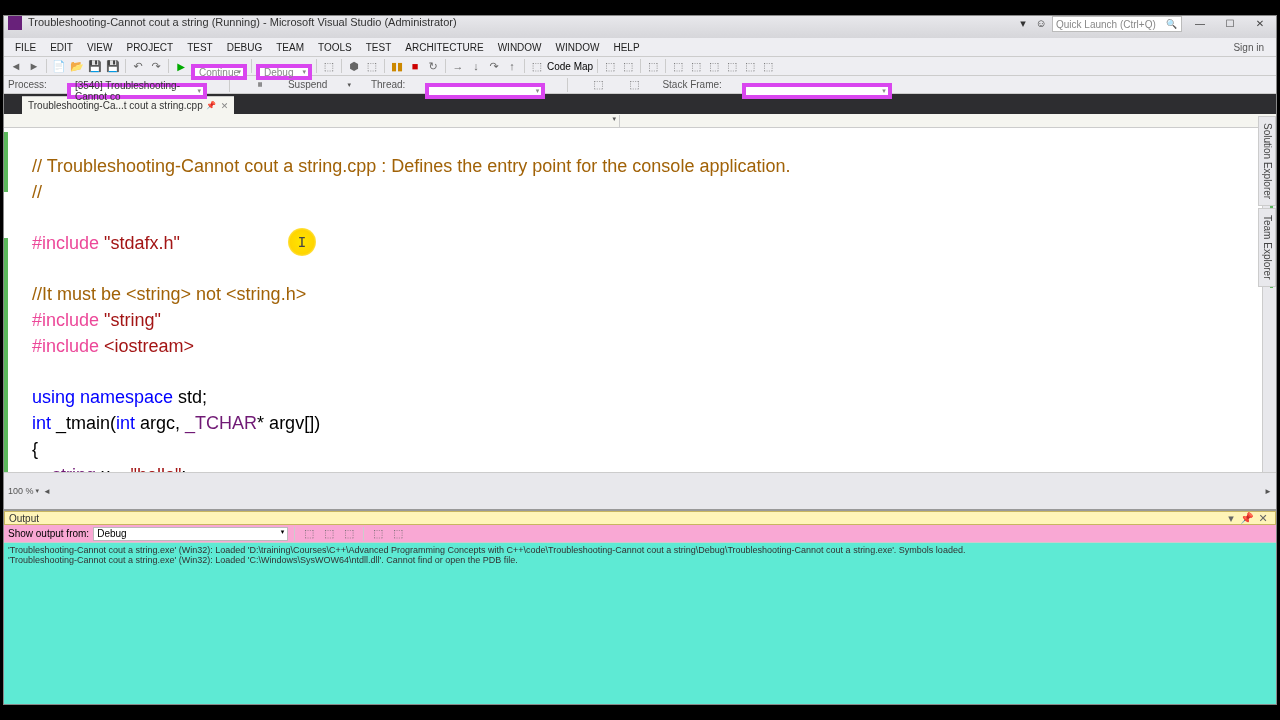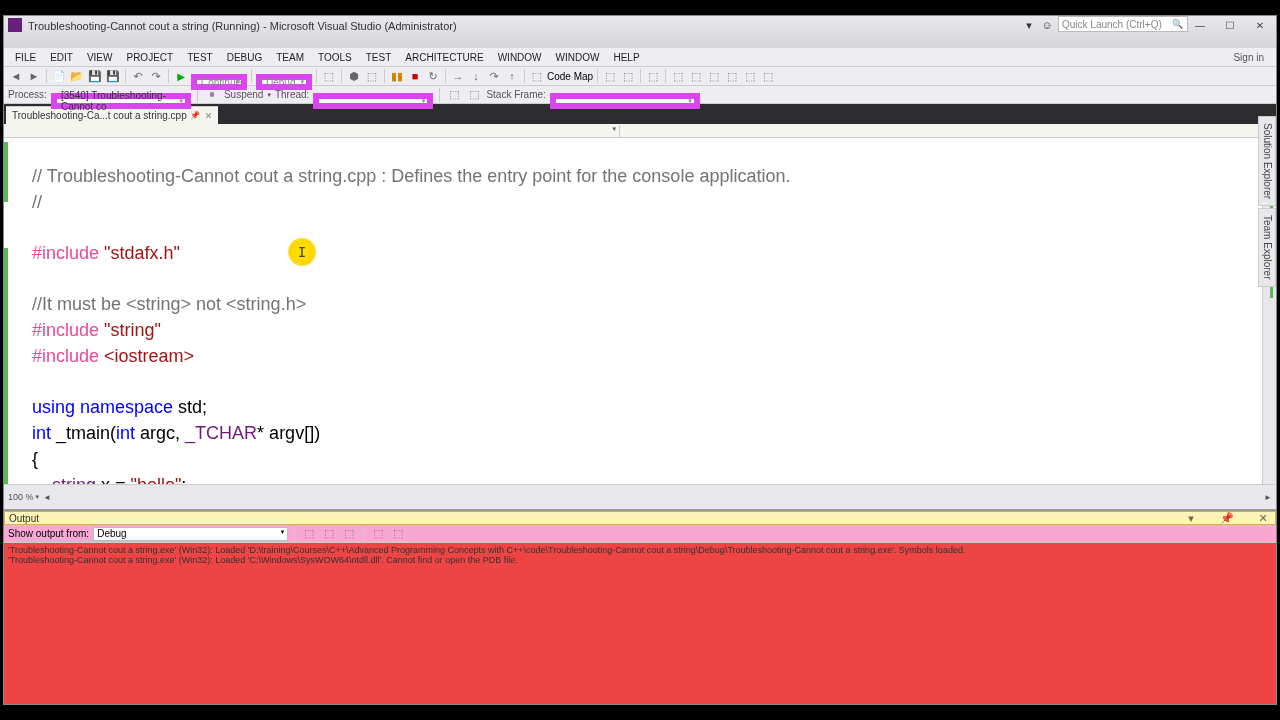--- a/index.html
+++ b/index.html
@@ -1,61 +1,61 @@
 <!DOCTYPE html>
 <html><head>
 <meta charset="utf-8">
 <style>
 * { margin: 0; padding: 0; box-sizing: border-box; font-family: "Segoe UI", Tahoma, sans-serif; }
 body { background: #000; width: 1280px; height: 720px; overflow: hidden; position: relative; }
 .vs-window { position: absolute; top: 15px; left: 3px; width: 1274px; height: 690px; background: #eeeef2; display: flex; flex-direction: column; border: 1px solid #888; }
-.titlebar { height: 22px; background: linear-gradient(#e8e8ec, #d6d6da); display: flex; align-items: flex-end; padding: 16px 4px; font-size: 11px; color: #333; }
+.titlebar { height: 22px; background: linear-gradient(#e8e8ec, #d6d6da); display: flex; align-items: flex-start; padding: 0 4px; font-size: 11px; color: #333; }
 .titlebar .vs-logo { width: 14px; height: 14px; background: #68217a; margin-right: 6px; display: inline-block; }
 .titlebar .spacer { flex: 1; }
 .titlebar .win-btns { display: flex; gap: 6px; }
 .titlebar .win-btn { width: 24px; height: 14px; display: flex; align-items: center; justify-content: center; font-size: 10px; color: #444; cursor: pointer; }
-.titlebar .quicklaunch { width: 130px; height: 16px; background: #fff; border: 1px solid #bbb; font-size: 10px; color: #888; padding: 0 3px; display: flex; align-items: center; }
+.titlebar .quicklaunch { width: 130px; height: 16px; background: #fff; border: 1px solid #bbb; font-size: 10px; color: #888; padding: 0 3px; display: flex; align-items: center; margin-right: 6px; }
 .titlebar .tb-icon { width: 14px; height: 14px; margin-right: 4px; display: inline-flex; align-items: center; justify-content: center; font-size: 11px; }
 .menubar { height: 18px; background: #eeeef2; display: flex; align-items: center; padding: 0 4px; font-size: 10px; color: #222; }
 .menubar .menu-item { padding: 2px 7px; cursor: pointer; }
 .menubar .signin { margin-left: auto; padding-right: 8px; color: #555; }
 .toolbar { height: 20px; background: #eeeef2; border-top: 1px solid #ccc; border-bottom: 1px solid #ccc; display: flex; align-items: center; padding: 0 4px; gap: 2px; font-size: 10px; }
 .tb-btn { width: 16px; height: 16px; display: inline-flex; align-items: center; justify-content: center; color: #666; cursor: pointer; font-size: 11px; }
 .tb-sep { width: 1px; height: 14px; background: #ccc; margin: 0 2px; }
-.tb-dd { height: 16px; border: 6px solid #d946ef; background: #fff; padding: 0 12px 0 4px; font-size: 10px; display: inline-flex; align-items: center; position: relative; color: #888; margin-top: 12px; }
+.tb-dd { height: 16px; border: 4px solid #d946ef; background: #fff; padding: 0 12px 0 4px; font-size: 10px; display: inline-flex; align-items: center; position: relative; color: #888; margin-top: 12px; }
 .tb-dd::after { content: "▾"; position: absolute; right: 2px; font-size: 7px; color: #888; }
 .play-btn { color: #0a0; font-size: 10px; }
-.toolbar2 { height: 18px; background: #eeeef2; border-bottom: 1px solid #ccc; display: flex; align-items: center; padding: 0 4px; gap: 4px; font-size: 10px; color: #555; }
+.toolbar2 { height: 18px; background: #eeeef2; border-bottom: 1px solid #ccc; display: flex; align-items: center; padding: 0 4px; gap: 20px; font-size: 10px; color: #555; }
 .proc-lbl { color: #555; }
-.tab-row { height: 20px; background: #2d2d30; display: flex; align-items: flex-end; padding-left: 2px; }
+.tab-row { height: 20px; background: #2d2d30; display: flex; align-items: flex-end; padding-left: 18px; }
 .tab { height: 18px; background: #f5f5f0; padding: 2px 6px; font-size: 10px; color: #333; display: flex; align-items: center; gap: 4px; border-top: 1px solid #ccc; }
 .tab .pin { font-size: 8px; color: #888; }
 .tab .close { font-size: 9px; color: #888; }
 .scope-row { height: 14px; background: #f5f5f0; border-bottom: 1px solid #ccc; display: flex; align-items: center; font-size: 9px; color: #555; padding-left: 4px; }
 .scope-dd { width: 612px; height: 12px; border-right: 1px solid #ccc; position: relative; }
 .scope-dd::after { content: "▾"; position: absolute; right: 3px; font-size: 7px; }
 .editor-area { flex: 1; display: flex; position: relative; background: #fff; overflow: hidden; }
 .code-gutter { width: 22px; background: #fff; border-right: 0; }
 .code-body { flex: 1; font-family: Consolas, monospace; font-size: 18px; line-height: 25px; padding-left: 6px; white-space: pre; position: relative; color: #000; }
 .kw { color: #0000ff; }
 .type { color: #701a75; }
-.comment { color: #737373; }
+.comment { color: #a16207; }
 .str { color: #a31515; }
 .preproc { color: #ec4899; }
 .highlight-cursor { position: absolute; width: 28px; height: 28px; background: radial-gradient(circle, #ffe600 0%, #ffd500 60%, rgba(255,213,0,0) 100%); border-radius: 50%; display: flex; align-items: center; justify-content: center; font-family: Consolas, monospace; font-size: 14px; color: #444; }
 .right-rail { position: absolute; right: 0; top: 0; width: 14px; height: 100%; background: #e8e8ec; border-left: 1px solid #ccc; }
 .change-bar { position: absolute; left: 0; width: 4px; background: #5cb85c; }
-.zoom-row { height: 12px; background: #e8e8ec; display: flex; align-items: center; font-size: 9px; padding: 12px 4px; border-top: 1px solid #ccc; color: #555; }
+.zoom-row { height: 12px; background: #e8e8ec; display: flex; align-items: center; font-size: 9px; padding: 18px 4px; border-top: 1px solid #ccc; color: #555; }
 .output-panel { height: 195px; display: flex; flex-direction: column; border-top: 2px solid #999; }
-.output-title { height: 14px; background: #fff4b8; border: 1px solid #c8b560; font-size: 10px; padding: 0 4px; display: flex; align-items: center; color: #333; gap: 20px; }
+.output-title { height: 14px; background: #fff4b8; border: 1px solid #c8b560; font-size: 10px; padding: 0 4px; display: flex; align-items: center; color: #333; }
 .output-title .sp { flex: 1; }
 .output-toolbar { height: 18px; background: #f9a8d4; display: flex; align-items: center; padding: 0 4px; gap: 4px; font-size: 10px; border-bottom: 1px solid #ccc; }
 .output-toolbar .dd { width: 195px; height: 14px; background: #fff; border: 1px solid #bbb; font-size: 10px; padding: 0 3px; position: relative; }
 .output-toolbar .dd::after { content: "▾"; position: absolute; right: 3px; font-size: 7px; }
-.output-body { flex: 1; background: #ef4444; font-family: Consolas, monospace; font-size: 9px; color: #333; padding: 2px 4px; white-space: pre-wrap; overflow: hidden; }
+.output-body { flex: 1; background: #5eead4; font-family: Consolas, monospace; font-size: 9px; color: #333; padding: 2px 4px; white-space: pre-wrap; overflow: hidden; }
 .side-tabs { position: absolute; right: 0; top: 100px; width: 18px; display: flex; flex-direction: column; }
 .side-tab { writing-mode: vertical-rl; font-size: 10px; background: #e8e8ec; border: 1px solid #ccc; padding: 6px 2px; color: #444; margin-bottom: 2px; }
 </style>
 </head>
 <body>
 
 <div class="vs-window">
 
   <div class="titlebar">
     <span class="vs-logo"></span>

